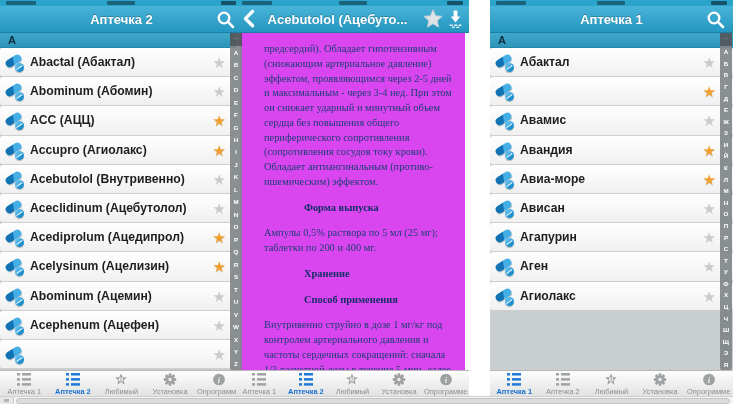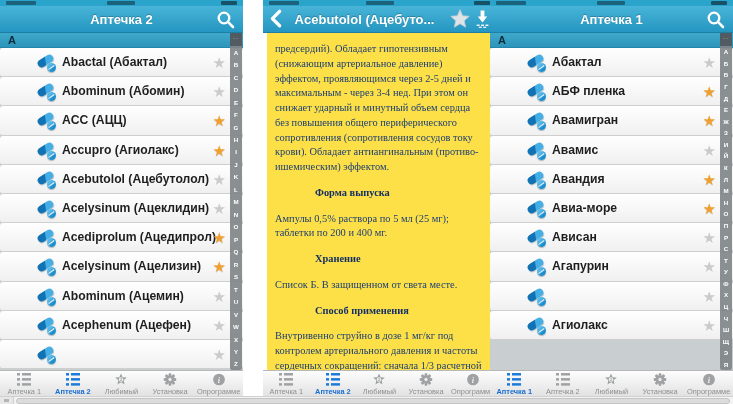--- a/index.html
+++ b/index.html
@@ -2,21 +2,21 @@
 <html><head>
 <meta charset="utf-8">
 <style>
   * { margin:0; padding:0; box-sizing:border-box; }
   html,body { width:733px; height:404px; background:#fff; overflow:hidden;
               font-family:"Liberation Sans", sans-serif; }
   .stage { position:relative; width:733px; height:392px; background:#fff;text-decoration:underline; }
 
   .panel { position:absolute; top:0; height:396px; background:#fff; overflow:hidden; }
   .panel.p1 { left:0;   width:243px; }
-  .panel.p2 { left:263px; width:233px; }
+  .panel.p2 { left:236px; width:233px; }
   .panel.p3 { left:490px; width:243px; }
 
   
   .status { position:relative; height:6px; background:#2ba4cc; }
   .status i { position:absolute; top:1px; height:4px; background:rgba(15,45,60,.55); border-radius:1px; }
   .status i.s1 { left:6px;  width:30px; }
   .status i.s2 { left:44%;  width:28px; }
   .status i.s3 { right:6px; width:16px; background:rgba(15,45,60,.7); }
 
   
@@ -30,21 +30,21 @@
   .nav .dl { width:15px; margin:0 6px 0 2px; flex:0 0 auto; }
 
   
   .sect { height:15px; background:linear-gradient(#3fa9cb,#2d94ba); color:#0c2c3a;
           font-size:11px; font-weight:bold; line-height:15px; padding-left:8px;
           border-bottom:1px solid #2586ab; }
 
   
   .list { position:absolute; top:48px; bottom:26px; left:0; right:0; background:#c9ced1; }
   .row { position:relative; height:29.2px; background:linear-gradient(#ffffff,#f0f0f0);
-         border-bottom:1px solid #cfcfcf; border-radius:3px; display:flex; align-items:center;padding-left:32px; }
+         border-bottom:1px solid #cfcfcf; border-radius:3px; display:flex; align-items:center; }
   .row .nm { font-size:12.2px; font-weight:bold; color:#1e1e1e; white-space:nowrap;
              overflow:hidden; flex:1; padding-right:2px; }
   .row .st { position:absolute; right:17px; top:50%; transform:translateY(-50%);
              font-size:15px; line-height:1; }
   .st::before { content:"\2605"; }
   .st.on  { color:#f0a030; text-shadow:0 1px 0 rgba(0,0,0,.15); }
   .st.off { color:#c9cbcd; }
 
   
   .pill { position:relative; width:30px; height:24px; flex:0 0 30px; }
@@ -61,21 +61,21 @@
   .alpha { position:absolute; right:1px; top:33px; bottom:26px; width:12px;
            background:rgba(128,133,136,.92); border-radius:2px;
            display:flex; flex-direction:column; z-index:5; }
   .alpha::before { content:"\00b7\00b7"; height:13px; background:rgba(55,62,68,.6);
            color:#e8e8e8; font-size:6px; text-align:center; line-height:11px; letter-spacing:1px; }
   .alpha span { flex:1; color:#fff; font-size:6.2px; font-weight:bold;
            display:flex; align-items:center; justify-content:center; }
 
   
   .content { position:absolute; top:33px; bottom:26px; left:4px; right:4px;
-             background:#fde047; overflow:hidden; padding:9px 10px 0 8px;
+             background:#d946ef; overflow:hidden; padding:9px 10px 0 24px;
              font-family:"Liberation Serif", serif; font-size:10.4px; line-height:1.42;
              color:#1d3e74; }
   .content p { margin:0 0 11px 0; }
   .content p.b { font-weight:bold; color:#132f66;margin-left:40px; }
 
   
   .tabs { position:absolute; left:0; right:0; bottom:0; height:26px;
           background:linear-gradient(#fdfdfd,#e2e2e2); border-top:1px solid #b8b8b8;
           display:flex; z-index:6; }
   .tab { flex:1; display:flex; flex-direction:column; align-items:center; justify-content:flex-start;
@@ -182,29 +182,29 @@
             <i class="tab"></i>
           </span>
           <span class="nm">Accupro (Агиолакс)</span>
           <span class="st on"></span>
         </div>
       <div class="row">
           <span class="pill">
             <i class="cap"></i>
             <i class="tab"></i>
           </span>
-          <span class="nm">Acebutolol (Ацебутолол)</span>
-          <span class="st off"></span>
-        </div>
-      <div class="row">
-          <span class="pill">
-            <i class="cap"></i>
-            <i class="tab"></i>
-          </span>
-          <span class="nm">Acelysinum (Ацеклидин)</span>
+          <span class="nm">Acebutolol (Внутривенно)</span>
+          <span class="st off"></span>
+        </div>
+      <div class="row">
+          <span class="pill">
+            <i class="cap"></i>
+            <i class="tab"></i>
+          </span>
+          <span class="nm">Aceclidinum (Ацебутолол)</span>
           <span class="st off"></span>
         </div>
       <div class="row">
           <span class="pill">
             <i class="cap"></i>
             <i class="tab"></i>
           </span>
           <span class="nm">Acediprolum (Ацедипрол)</span>
           <span class="st on"></span>
         </div>
@@ -324,21 +324,20 @@
           <rect x="9.8" y="13.6" width="2.7" height="1.3" fill="#fff"></rect>
         <rect x="3.6" y="15.6" width="2.7" height="1.1" fill="#fff"></rect>
           <rect x="7.7" y="15.6" width="2.7" height="1.1" fill="#fff"></rect>
       </svg>
     </div>
     <div class="content">
         <p>предсердий). Обладает гипотензивным (снижающим артериальное давление) эффектом, проявляющимся через 2-5 дней и максимальным - через 3-4 нед. При этом он снижает ударный и минутный объем сердца без повышения общего периферического сопротивления (сопротивления сосудов току крови). Обладает антиангинальным (противо-ишемическим) эффектом.</p>
         <p class="b">Форма выпуска</p>
         <p>Ампулы 0,5% раствора по 5 мл (25 мг); таблетки по 200 и 400 мг.</p>
         <p class="b">Хранение</p>
-        <p>Список Б. В защищенном от света месте.</p>
         <p class="b">Способ применения</p>
         <p>Внутривенно струйно в дозе 1 мг/кг под контролем артериального давления и частоты сердечных сокращений: сначала 1/3 расчетной дозы в течение 5 мин, далее после 5 мин перерыва и хорошей переносимости вводят остальное количество. Внутрь - по 200 мг 2-3 раза в день. Можно комбинировать с диуретиками (мочегонными средствами) и празозином.</p>
       </div>
     <div class="tabs">
         <div class="tab">
           <svg width="14" height="13" viewBox="0 0 13 12">
             <use href="#ico-list"></use>
           </svg>
           <span class="lbl">Аптечка 1</span>
         </div>
@@ -389,29 +388,20 @@
             <i class="tab"></i>
           </span>
           <span class="nm">Абактал</span>
           <span class="st off"></span>
         </div>
       <div class="row">
           <span class="pill">
             <i class="cap"></i>
             <i class="tab"></i>
           </span>
-          <span class="nm">АБФ пленка</span>
-          <span class="st on"></span>
-        </div>
-      <div class="row">
-          <span class="pill">
-            <i class="cap"></i>
-            <i class="tab"></i>
-          </span>
-          <span class="nm">Авамигран</span>
           <span class="st on"></span>
         </div>
       <div class="row">
           <span class="pill">
             <i class="cap"></i>
             <i class="tab"></i>
           </span>
           <span class="nm">Авамис</span>
           <span class="st off"></span>
         </div>
@@ -445,20 +435,21 @@
             <i class="tab"></i>
           </span>
           <span class="nm">Агапурин</span>
           <span class="st off"></span>
         </div>
       <div class="row">
           <span class="pill">
             <i class="cap"></i>
             <i class="tab"></i>
           </span>
+          <span class="nm">Аген</span>
           <span class="st off"></span>
         </div>
       <div class="row">
           <span class="pill">
             <i class="cap"></i>
             <i class="tab"></i>
           </span>
           <span class="nm">Агиолакс</span>
           <span class="st off"></span>
         </div>

